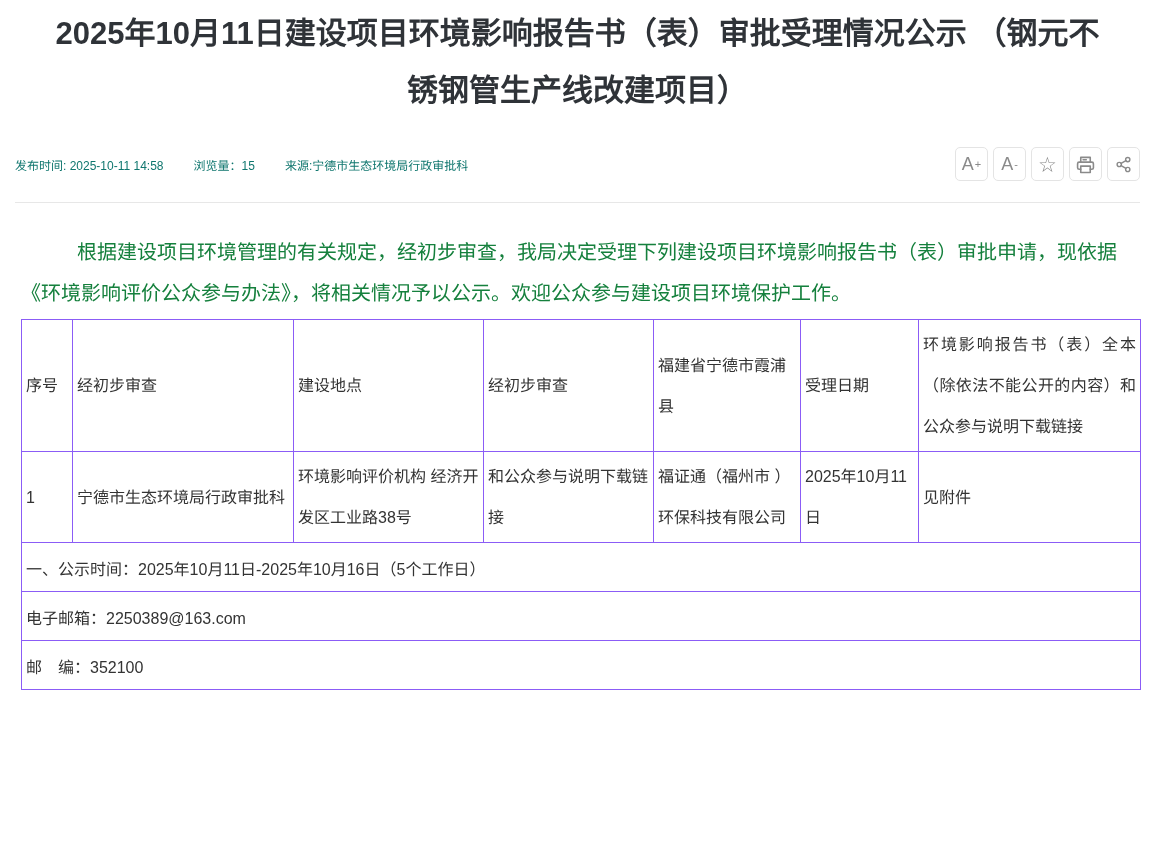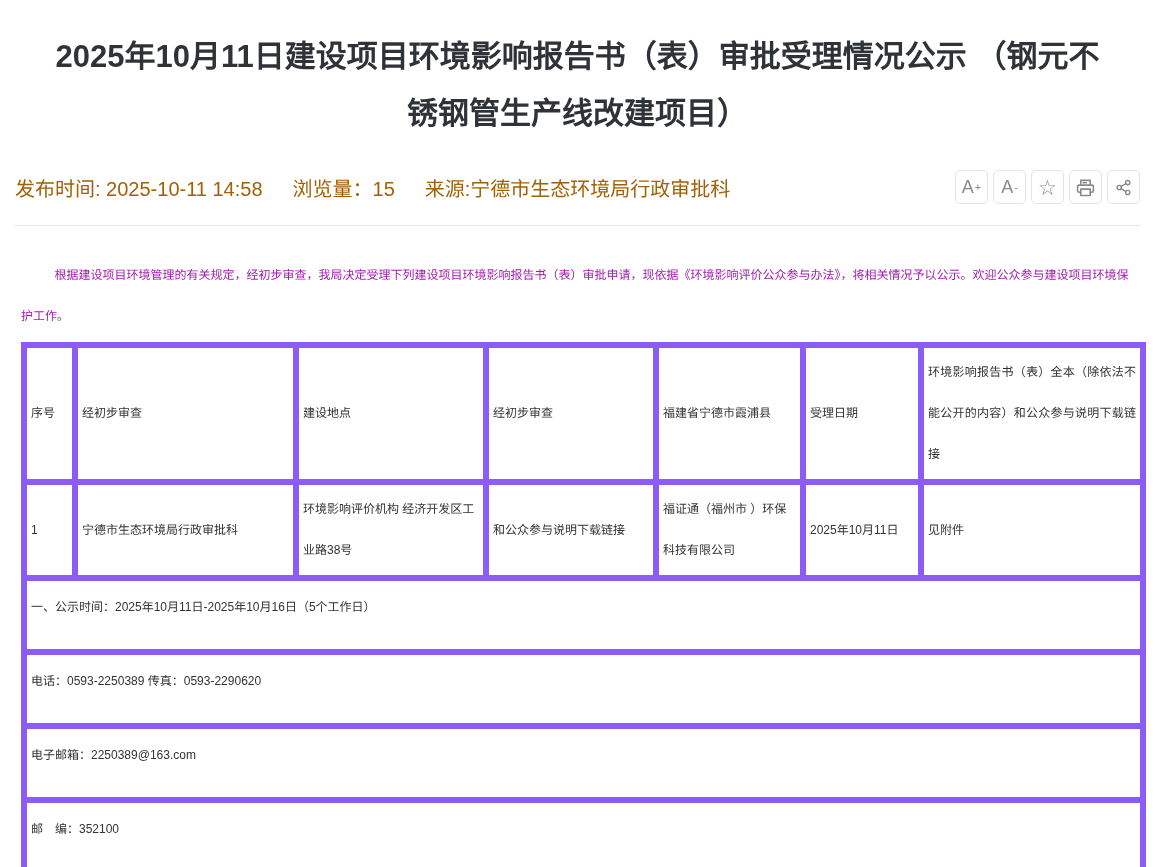--- a/index.html
+++ b/index.html
@@ -10,37 +10,37 @@
     background: #ffffff;
     overflow: hidden;
     font-family: "Liberation Sans", "DejaVu Sans", sans-serif;
     color: #333333;
   }
   .page { width: 1155px; padding: 0 15px; }
 
   
   h1.page-title {
     margin: 0;
-    padding: 28px 28px 0;
+    padding: 5px 28px 0;
     font-size: 31px;
     line-height: 57px;
     font-weight: bold;
     text-align: center;
     color: #2f3338;
   }
 
   
   .meta-row {
     margin-top: 28px;
     height: 34px;
     display: flex;
     justify-content: space-between;
     align-items: center;
   }
-  .meta { color: #a16207; font-size: 20px; white-space: nowrap; }
+  .meta { color: #0f766e; font-size: 12px; white-space: nowrap; }
   .meta span { margin-right: 30px; }
   .toolbar { display: flex; gap: 5px; }
   .tool-btn {
     width: 33px; height: 34px;
     background: #ffffff;
     border: 1px solid #e4e4e4;
     border-radius: 5px;
     color: #8a8a8a;
     display: flex; align-items: center; justify-content: center;
     font-family: "Liberation Sans", "DejaVu Sans", sans-serif;
@@ -56,48 +56,48 @@
   
   .divider {
     border: none;
     border-top: 1px solid #e7e7e7;
     margin: 21px 0 0 0;
   }
 
   
   p.intro {
     margin: 29px 6px 0 6px;
-    font-size: 12px;
+    font-size: 20px;
     line-height: 41px;
     text-indent: 2.8em;
-    color: #a21caf;
+    color: #15803d;
   }
 
   
   table.acceptance {
     border-collapse: collapse;
     table-layout: fixed;
     width: 1119px;
     margin: 5px 0 0 6px;
   }
   table.acceptance th,
   table.acceptance td {
-    border: 6px solid #8b5cf6;
-    font-size: 12px;
+    border: 1px solid #8b5cf6;
+    font-size: 16px;
     font-weight: normal;
     line-height: 41px;
     padding: 4px 4px;
     text-align: left;
     vertical-align: middle;
     color: #333333;
     word-break: break-all;
     overflow: hidden;
   }
   table.acceptance th.justify { text-align: justify; }
-  table.acceptance tr.note-row td { padding-top: 6px; padding-bottom: 21px; }
+  table.acceptance tr.note-row td { padding-top: 6px; padding-bottom: 1px; }
 </style>
 </head>
 <body>
 
 <div class="page">
 
   <h1 class="page-title">2025年10月11日建设项目环境影响报告书（表）审批受理情况公示 （钢元不锈钢管生产线改建项目）</h1>
 
   <div class="meta-row">
     <div class="meta">
@@ -165,23 +165,20 @@
         <td>环境影响评价机构 经济开发区工业路38号</td>
         <td>和公众参与说明下载链接</td>
         <td>福证通（福州市 ）环保科技有限公司</td>
         <td>2025年10月11日</td>
         <td>见附件</td>
       </tr>
       <tr class="note-row">
         <td colspan="7">一、公示时间：2025年10月11日-2025年10月16日（5个工作日）</td>
       </tr>
       <tr class="note-row">
-        <td colspan="7">电话：0593-2250389  传真：0593-2290620</td>
-      </tr>
-      <tr class="note-row">
         <td colspan="7">电子邮箱：2250389@163.com</td>
       </tr>
       <tr class="note-row">
         <td colspan="7">邮　编：352100</td>
       </tr>
     </tbody>
   </table>
 
 </div>
 

